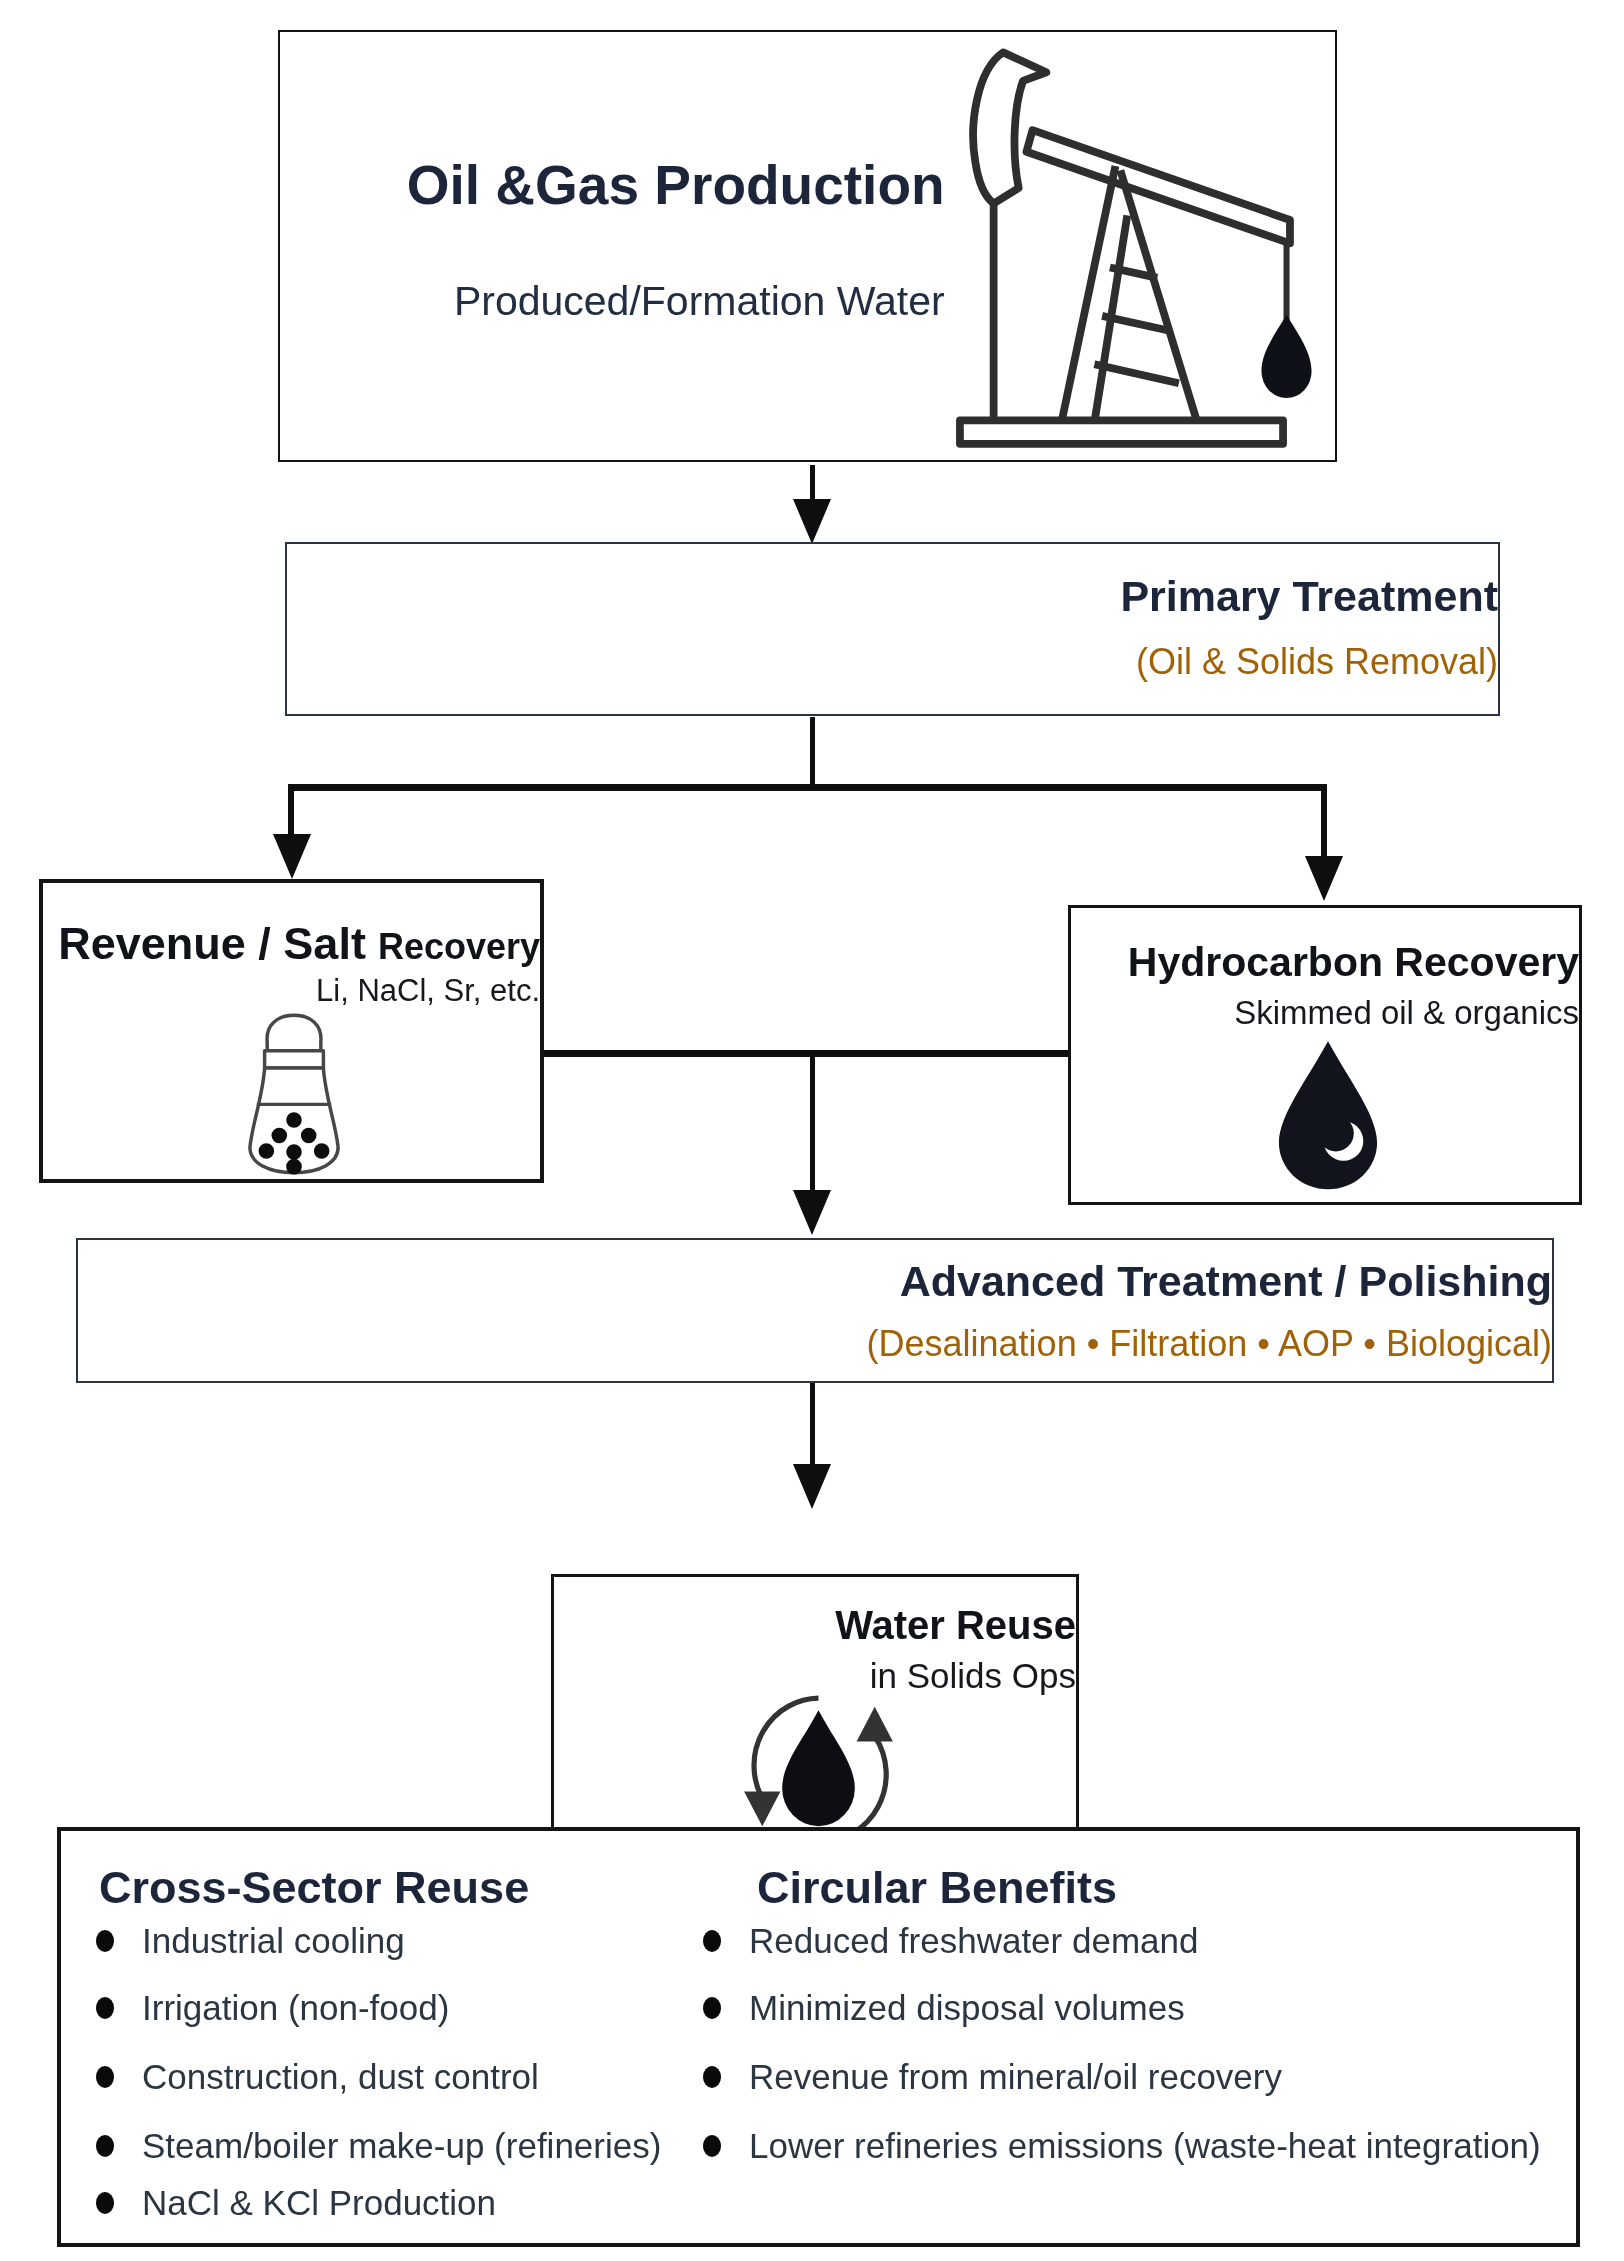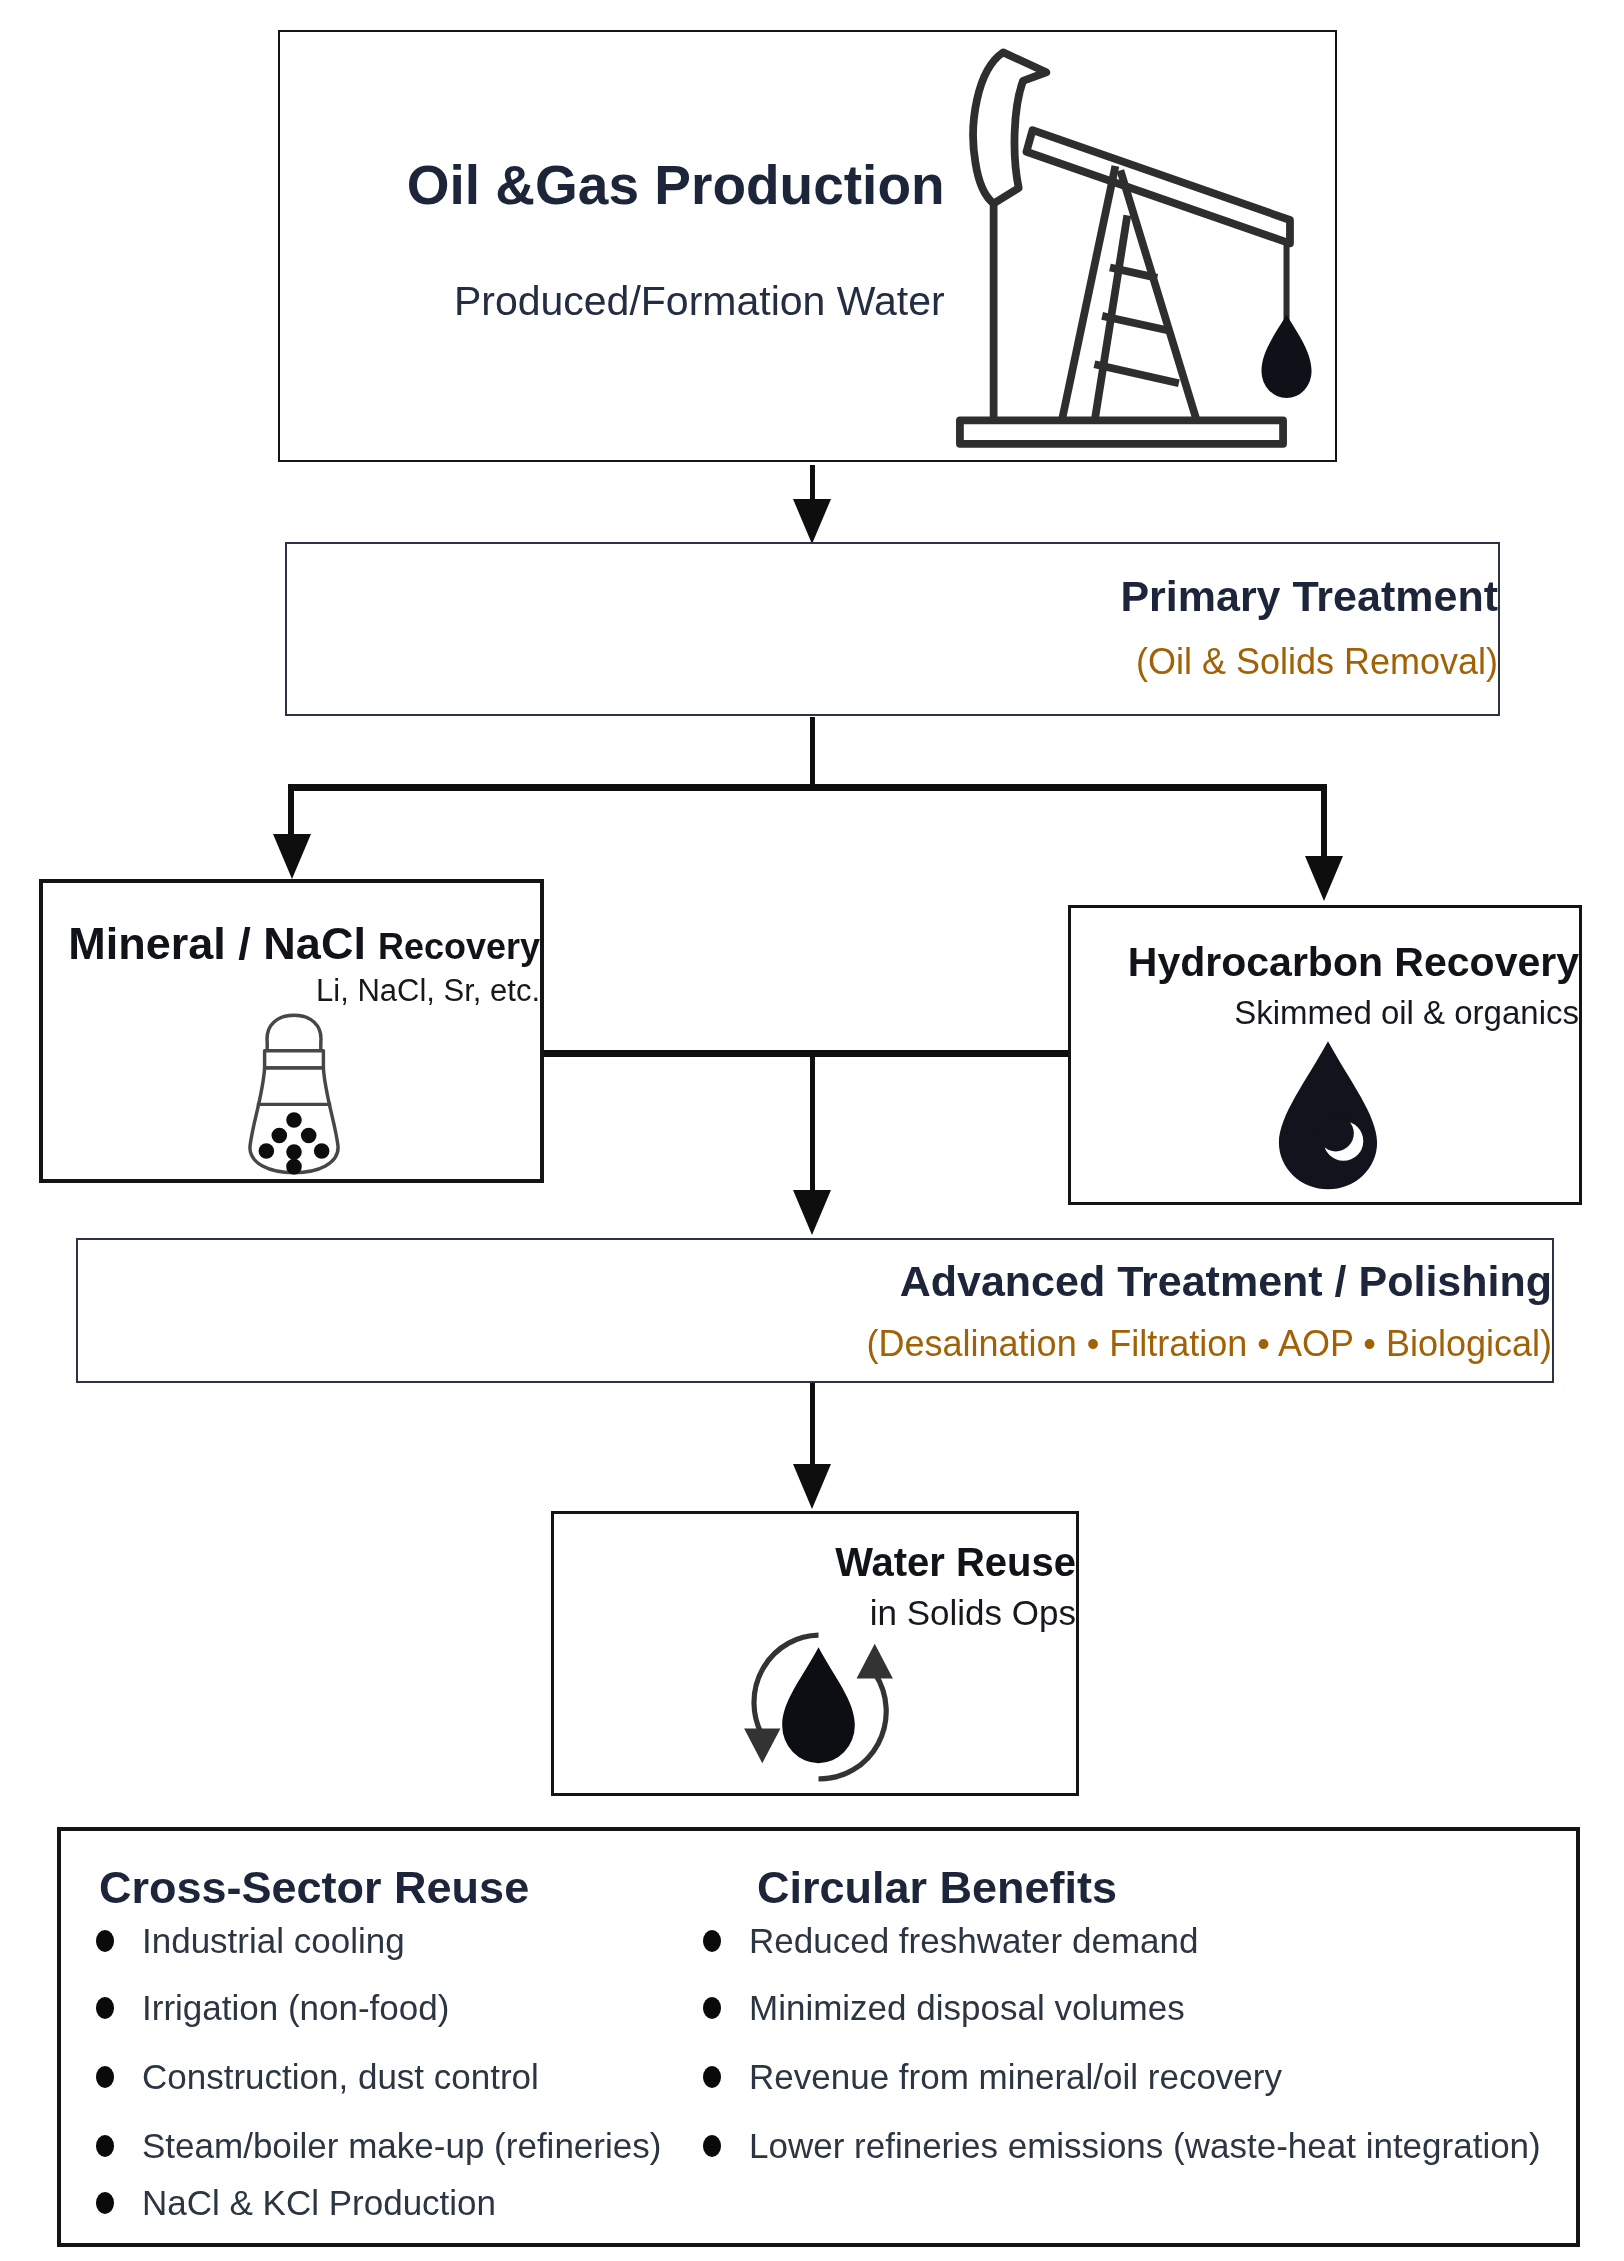--- a/index.html
+++ b/index.html
@@ -71,21 +71,21 @@
 
   <div class="vline" style="left:810px;top:717px;width:5.2px;height:71px;"></div>
   <div class="hline" style="left:288px;top:784px;width:1039px;height:7px;"></div>
   <div class="vline" style="left:288px;top:784px;width:6px;height:52px;"></div>
   <div class="ahead" style="left:273px;top:834px;"></div>
   <div class="vline" style="left:1321px;top:784px;width:6px;height:74px;"></div>
   <div class="ahead" style="left:1305px;top:856px;"></div>
 
   <div class="box b-black5" style="left:39px;top:879px;width:505px;height:304px;">
     <div class="abs ctr nowrap" style="left:0;top:35px;width:100%;">
-      <span class="t-black-b" style="font-size:45px;">Mineral / NaCl</span><span class="t-black-b" style="font-size:36px;margin-left:12px;">Recovery</span>
+      <span class="t-black-b" style="font-size:45px;">Revenue / Salt</span><span class="t-black-b" style="font-size:36px;margin-left:12px;">Recovery</span>
     </div>
     <div class="abs ctr t-black nowrap" style="left:0;top:90px;width:100%;font-size:31px;">Li, NaCl, Sr, etc.</div>
     <span class="abs" style="left:193px;top:128px;">
       <svg width="116" height="166" viewBox="0 0 134 192">
         <g stroke="#474747" stroke-width="4" fill="#ffffff" stroke-linejoin="round">
           <path d="M36,36 C34,16 48,5 67,5 C86,5 100,16 98,36 L98,46 L36,46 Z"></path>
           <rect x="33" y="46" width="68" height="20"></rect>
           <path d="M33,66 C31,98 18,134 16,158 C16,176 38,187 67,187 C96,187 118,176 118,158 C116,134 103,98 101,66 Z"></path>
           <path d="M24,108 L110,108"></path>
         </g>
@@ -119,21 +119,21 @@
   <div class="ahead" style="left:793px;top:1190px;"></div>
 
   <div class="box b-navy" style="left:76px;top:1238px;width:1478px;height:145px;">
     <div class="abs ctr t-navy-b nowrap" style="left:0;top:17.3px;width:100%;font-size:43px;">Advanced Treatment / Polishing</div>
     <div class="abs ctr t-gray nowrap" style="left:0;top:83px;width:100%;font-size:36px;">(Desalination • Filtration • AOP • Biological)</div>
   </div>
 
   <div class="vline" style="left:810px;top:1383px;width:5.2px;height:83px;"></div>
   <div class="ahead" style="left:793px;top:1464px;"></div>
 
-  <div class="box b-black4" style="left:551px;top:1511px;width:528px;height:285px;padding-left:28px;">
+  <div class="box b-black4" style="left:551px;top:1574px;width:528px;height:285px;padding-left:28px;">
     <div class="abs ctr t-black-b nowrap" style="left:0;top:26px;width:100%;font-size:40px;">Water Reuse</div>
     <div class="abs ctr t-black nowrap" style="left:0;top:79px;width:100%;font-size:35px;">in Solids Ops</div>
     <span class="abs" style="left:178px;top:109px;">
       <svg width="173" height="161" viewBox="0 0 200 186">
         <g stroke="#333333" stroke-width="6" fill="none">
           <path d="M100,14 A76,78 0 0 0 34,128"></path>
           <path d="M100,180 A76,78 0 0 0 165,58"></path>
         </g>
         <polygon points="14,122 56,122 35,162" fill="#333333"></polygon>
         <polygon points="144,64 186,64 165,24" fill="#333333"></polygon>

